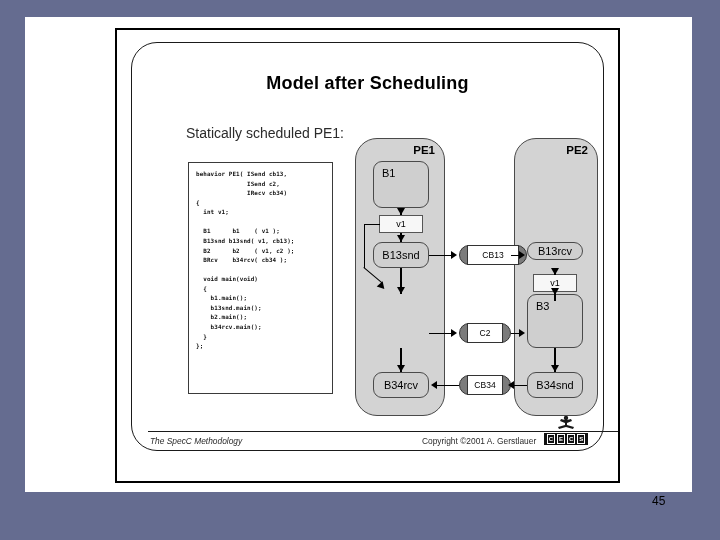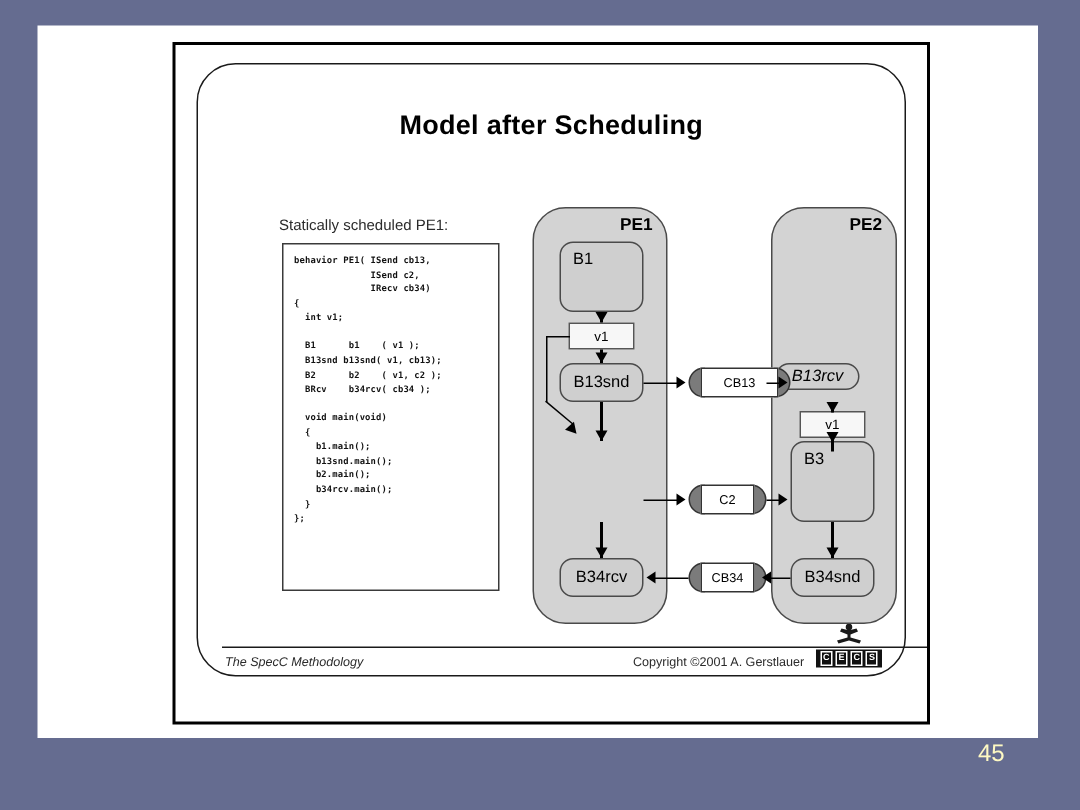--- a/index.html
+++ b/index.html
@@ -28,22 +28,22 @@
     background:#fff;
   }
 
   .fig-title{
     position:absolute;left:0;top:30px;width:100%;
     text-align:center;font-size:18px;font-weight:bold;color:#000;
     letter-spacing:.2px;
   }
 
   .sched-label{
-    position:absolute;left:54px;top:102px;
-    font-size:10px;color:#2b2b2b;white-space:nowrap;
+    position:absolute;left:54px;top:82px;
+    font-size:14px;color:#2b2b2b;white-space:nowrap;
   }
 
   
   .code-box{
     position:absolute;left:56px;top:119px;width:145px;height:232px;
     border:1.4px solid #3a3a3a;background:#fff;box-sizing:border-box;
     padding:7px 6px 0 7px;
   }
   .code-box pre{
     margin:0;font-family:"DejaVu Sans Mono","Liberation Mono",monospace;
@@ -72,21 +72,21 @@
   .blk.big{padding:5px 0 0 8px;}
   .blk.lbl{display:flex;align-items:center;justify-content:center;}
 
   
   #b1    {left:241px;top:118px;width:56px;height:47px;}
   #b13snd{left:241px;top:199px;width:56px;height:26px;}
   #b2    {left:241px;top:251px;width:56px;height:54px;}
   #b34rcv{left:241px;top:329px;width:56px;height:26px;}
 
   
-  #b13rcv{left:385px;top:199px;width:56px;height:18px;font-style:italic;}
+  #b13rcv{left:395px;top:199px;width:56px;height:18px;}
   #b3    {left:395px;top:251px;width:56px;height:54px;}
   #b34snd{left:395px;top:329px;width:56px;height:26px;}
 
   
   .varbox{
     position:absolute;background:#f7f7f7;
     border:1.5px solid #555;box-sizing:border-box;
     display:flex;align-items:center;justify-content:center;
     font-size:9px;color:#000;
   }
@@ -148,21 +148,21 @@
   .cecs .plate span{
     font-size:6px;color:#fff;font-weight:bold;
     border:.6px solid #fff;padding:0 1px;line-height:8px;
   }
   .cecs .fig{
     position:absolute;left:10px;bottom:11px;width:24px;height:18px;
   }
 
   
   .pageno{
-    position:absolute;left:652px;top:494px;font-size:16px;color:#fef9c3;
+    position:absolute;left:652px;top:494px;font-size:12px;color:#000000;
   }
 </style>
 </head>
 <body>
 
 <div id="root">
 
   <div class="slide">
 
     <div class="figure-frame">

